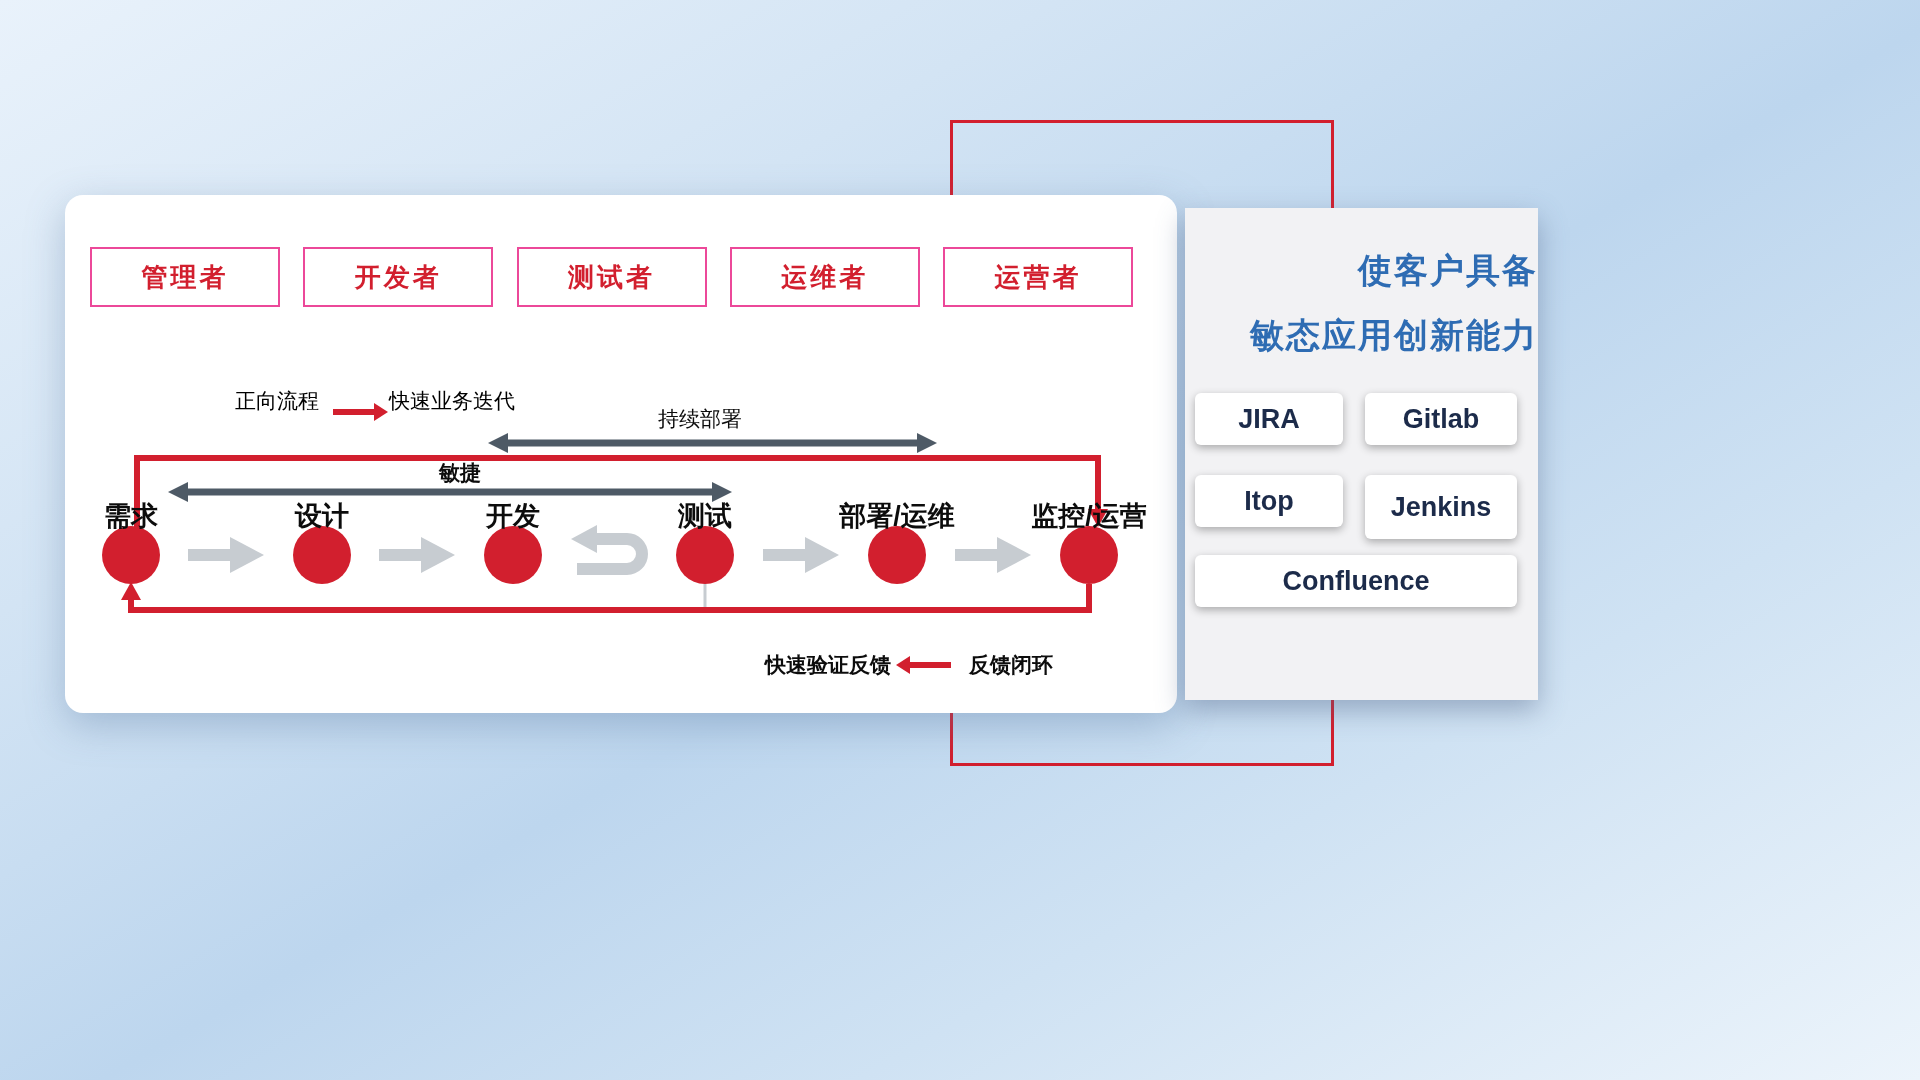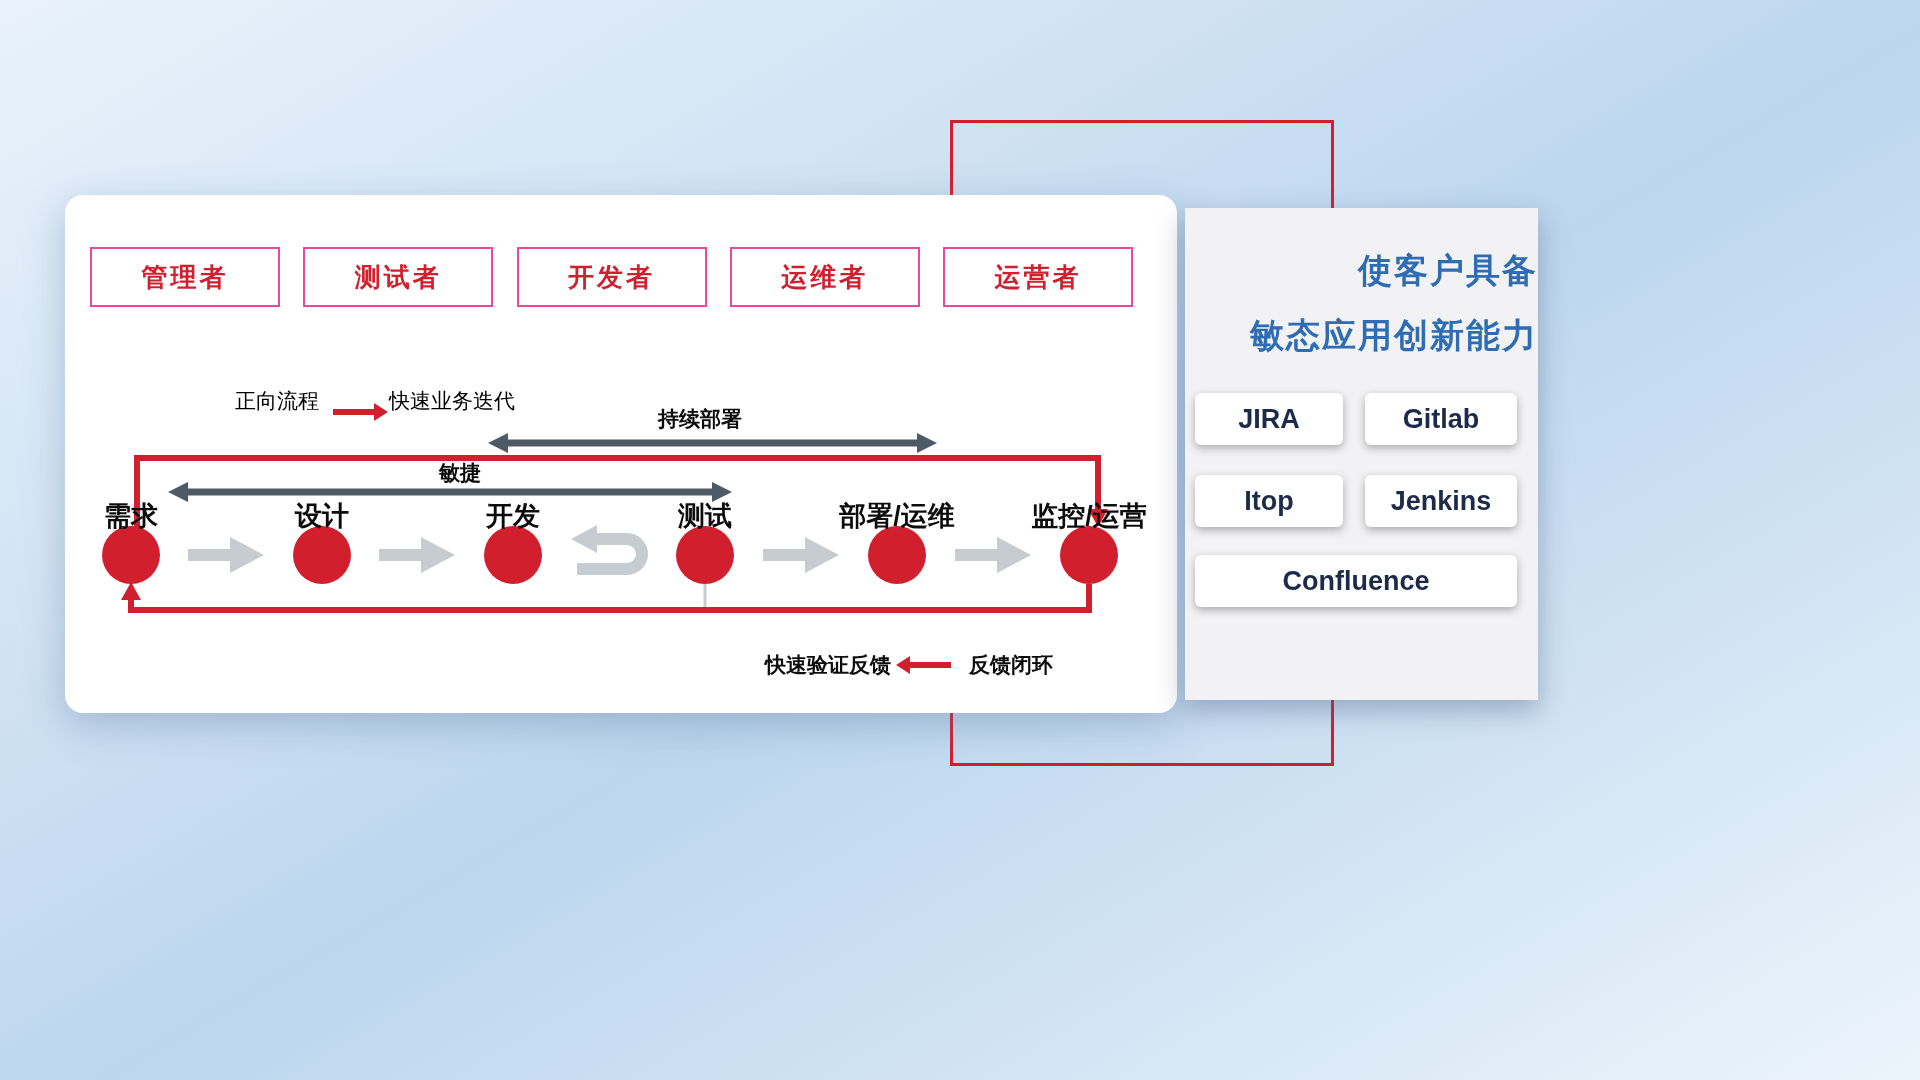--- a/index.html
+++ b/index.html
@@ -49,21 +49,21 @@
   .arrow-left{
     display:inline-block;width:42px;height:6px;background:var(--red,#d21f2e);position:relative;
   }
   .arrow-left::before{
     content:'';position:absolute;left:-13px;top:-6px;
     border-right:14px solid var(--red,#d21f2e);
     border-top:9px solid transparent;border-bottom:9px solid transparent;
   }
   .cd-label{
     position:absolute;left:520px;top:210px;width:230px;text-align:center;
-    font-size:21px;font-weight:bold;color:#0c0c0c;
+    font-size:21px;font-weight:normal;color:#0c0c0c;
   }
   .agile-label{
     position:absolute;left:330px;top:264px;width:130px;text-align:center;
     font-size:21px;font-weight:bold;color:#0c0c0c;
   }
   .node-label{
     position:absolute;top:303px;width:140px;text-align:center;
     font-size:27px;font-weight:bold;color:#0c0c0c;white-space:nowrap;
   }
   .nl0{left:-4px}.nl1{left:187px}.nl2{left:378px}.nl3{left:570px}.nl4{left:762px}.nl5{left:954px}
@@ -92,34 +92,34 @@
   }
   .chip{
     position:absolute;background:#ffffff;border-radius:6px;
     box-shadow:0 3px 9px rgba(0,0,0,.30);
     display:flex;align-items:center;justify-content:center;
     font-size:27px;font-weight:bold;color:var(--tool_text,#1c2b4a);
   }
   .chip-jira{left:10px;top:185px;width:148px;height:52px;}
   .chip-gitlab{left:180px;top:185px;width:152px;height:52px;}
   .chip-itop{left:10px;top:267px;width:148px;height:52px;}
-  .chip-jenkins{left:180px;top:267px;width:152px;height:52px;}
+  .chip-jenkins{left:180px;top:267px;width:152px;height:64px;}
   .chip-confluence{left:10px;top:347px;width:322px;height:52px;}
 </style>
 </head>
 <body>
 
 <div class="red-frame"></div>
 
 <div class="main-card">
 
   <div class="roles">
     <div class="role-box">管理者</div>
+    <div class="role-box">开发者</div>
     <div class="role-box">测试者</div>
-    <div class="role-box">开发者</div>
     <div class="role-box">运维者</div>
     <div class="role-box">运营者</div>
   </div>
 
 
   <div class="legend-forward">
     <span>正向流程</span>
     <span class="arrow-right"></span>
     <span>快速业务迭代</span>
   </div>

